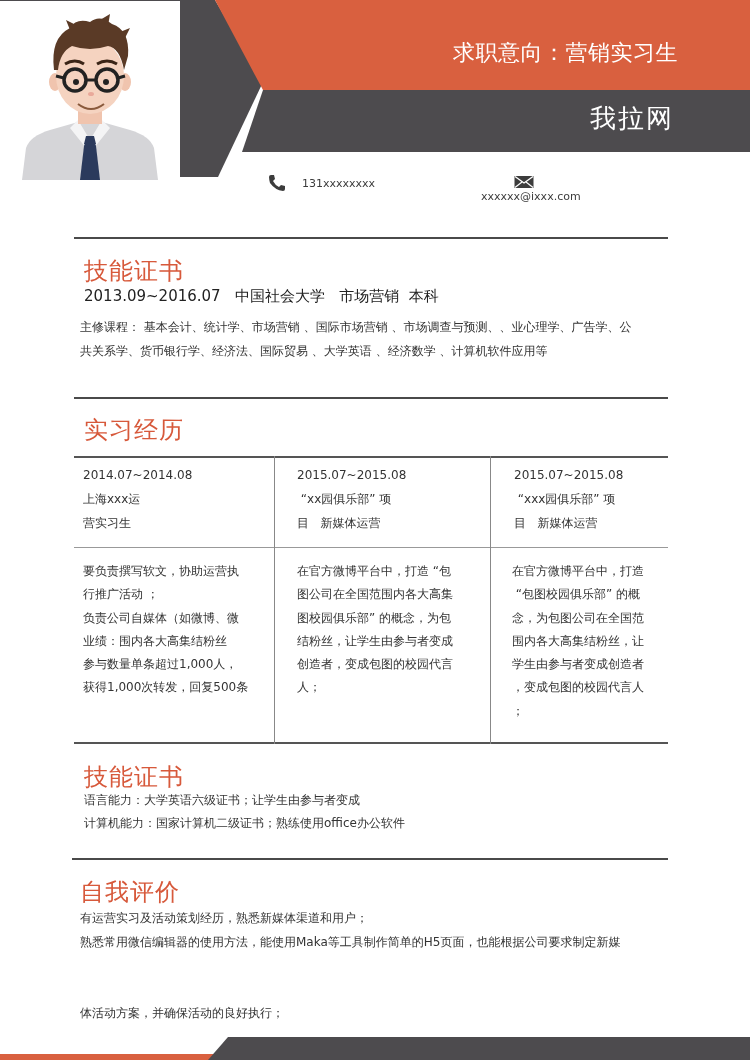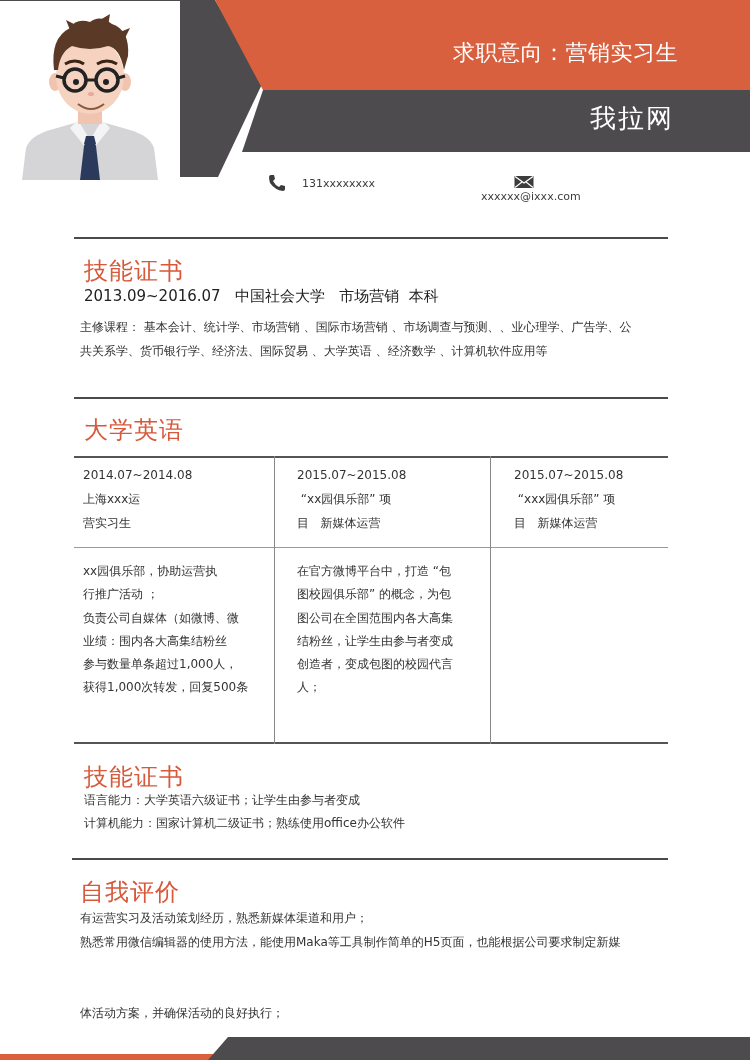--- a/index.html
+++ b/index.html
@@ -96,61 +96,70 @@
   <span>xxxxxx@ixxx.com</span>
 </div>
 
 <div class="rule" style="left:74px; top:237px; width:594px;"></div>
 <div class="section-title" style="top:255px;">技能证书</div>
 <div class="edu-line">2013.09~2016.07   中国社会大学   市场营销  本科</div>
 <div class="text" style="top:314px; white-space:nowrap;">主修课程：  基本会计、统计学、市场营销 、国际市场营销 、市场调查与预测、、业心理学、广告学、公</div>
 <div class="text" style="top:338px; white-space:nowrap;">共关系学、货币银行学、经济法、国际贸易 、大学英语 、经济数学 、计算机软件应用等</div>
 
 <div class="rule" style="left:74px; top:397px; width:594px;"></div>
-<div class="section-title" style="top:414px;">大学英语</div>
+<div class="section-title" style="top:414px;">实习经历</div>
 
 <div class="table">
   <div class="hline" style="top:0; height:2px; background:#555;"></div>
   <div class="hline" style="top:91px; background:#999;"></div>
   <div class="hline" style="top:286px; height:2px; background:#555;"></div>
   <div class="vline" style="left:200px;"></div>
   <div class="vline" style="left:416px;"></div>
 
   <div class="cell cell-head" style="left:9px; top:7px;">
     <div>2014.07~2014.08</div>
     <div>上海xxx运</div>
     <div>营实习生</div>
   </div>
   <div class="cell cell-body" style="left:9px; top:104px;">
-    <div>xx园俱乐部，协助运营执</div>
+    <div>要负责撰写软文，协助运营执</div>
     <div>行推广活动 ；</div>
     <div>负责公司自媒体（如微博、微</div>
     <div>业绩：围内各大高集结粉丝</div>
     <div>参与数量单条超过1,000人，</div>
     <div>获得1,000次转发，回复500条</div>
   </div>
 
   <div class="cell cell-head" style="left:223px; top:7px;">
     <div>2015.07~2015.08</div>
     <div style="white-space:pre;"> “xx园俱乐部” 项</div>
     <div style="white-space:pre;">目   新媒体运营</div>
   </div>
   <div class="cell cell-body" style="left:223px; top:104px;">
     <div>在官方微博平台中，打造 “包</div>
+    <div>图公司在全国范围内各大高集</div>
     <div>图校园俱乐部” 的概念，为包</div>
-    <div>图公司在全国范围内各大高集</div>
     <div>结粉丝，让学生由参与者变成</div>
     <div>创造者，变成包图的校园代言</div>
     <div>人；</div>
   </div>
 
   <div class="cell cell-head" style="left:440px; top:7px;">
     <div>2015.07~2015.08</div>
     <div style="white-space:pre;"> “xxx园俱乐部” 项</div>
     <div style="white-space:pre;">目   新媒体运营</div>
+  </div>
+  <div class="cell cell-body" style="left:438px; top:104px;">
+    <div>在官方微博平台中，打造</div>
+    <div style="white-space:pre;"> “包图校园俱乐部” 的概</div>
+    <div>念，为包图公司在全国范</div>
+    <div>围内各大高集结粉丝，让</div>
+    <div>学生由参与者变成创造者</div>
+    <div>，变成包图的校园代言人</div>
+    <div>；</div>
   </div>
 </div>
 
 <div class="section-title" style="top:761px;">技能证书</div>
 <div class="text" style="left:84px; top:787px;">语言能力：大学英语六级证书；让学生由参与者变成</div>
 <div class="text" style="left:84px; top:810px;">计算机能力：国家计算机二级证书；熟练使用office办公软件</div>
 
 <div class="rule" style="left:72px; top:858px; width:596px;"></div>
 <div class="section-title" style="top:876px; left:80px;">自我评价</div>
 <div class="text" style="top:905px; white-space:nowrap;">有运营实习及活动策划经历，熟悉新媒体渠道和用户；</div>

